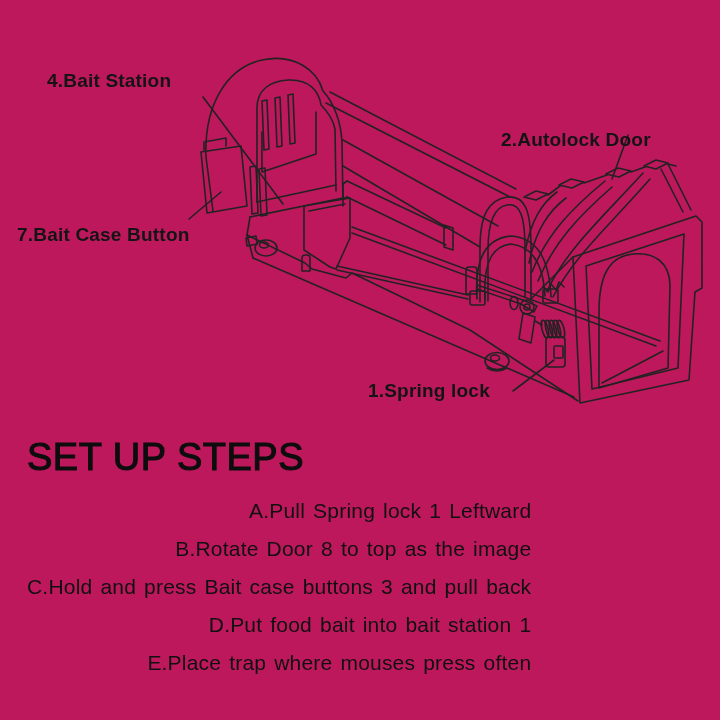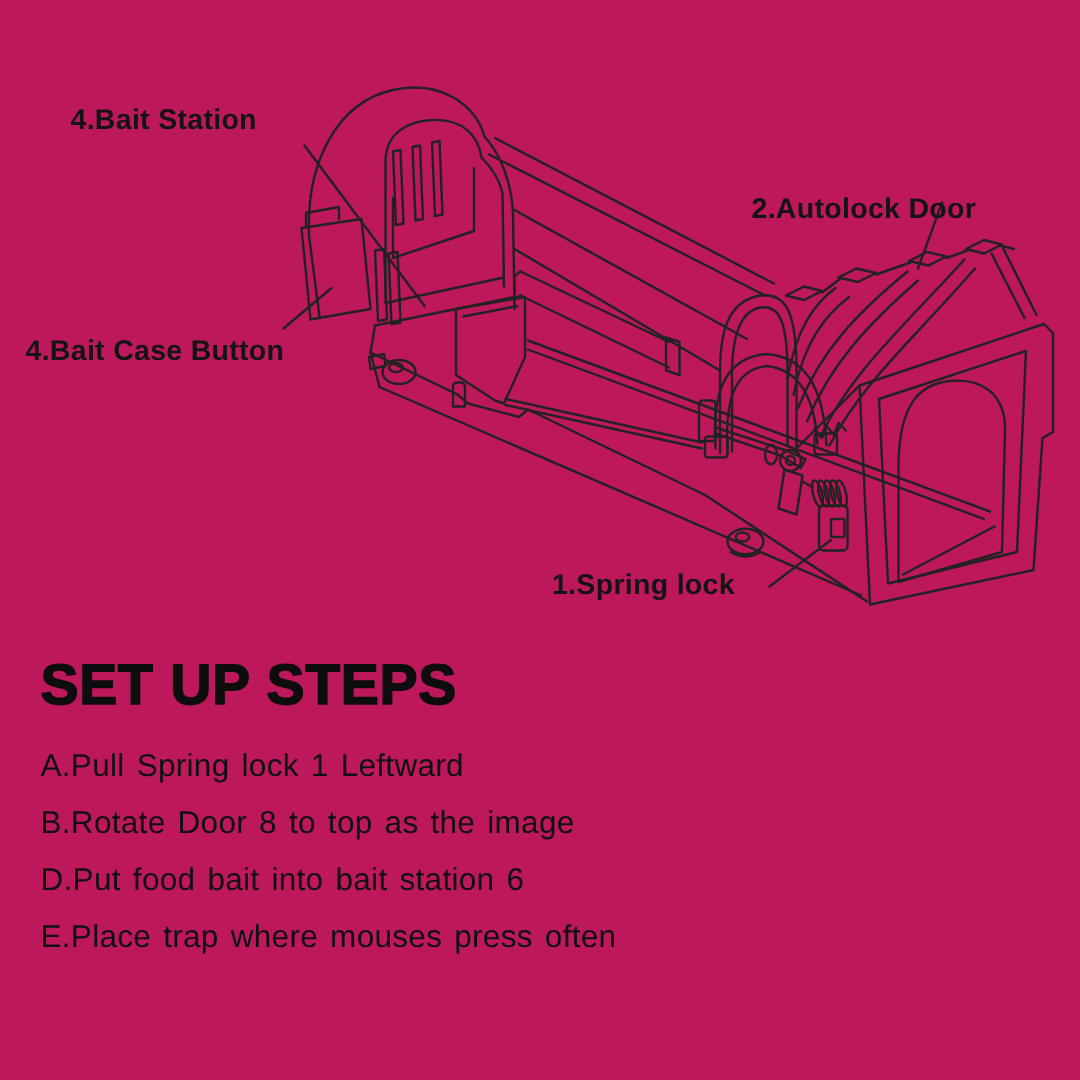--- a/index.html
+++ b/index.html
@@ -11,24 +11,24 @@
   .diagram svg{position:absolute;left:0;top:0;}
   .part-label{
     position:absolute;font-weight:700;font-size:19px;letter-spacing:.2px;
     color:#141414;white-space:nowrap;
   }
   .lbl-bait-station{left:47px;top:70px;}
   .lbl-autolock-door{left:501px;top:101px;margin-top:28px;}
   .lbl-bait-case-button{left:17px;top:224px;}
   .lbl-spring-lock{left:368px;top:380px;}
   .heading{
-    position:absolute;left:27px;top:436px;font-size:38px;font-weight:700;
+    position:absolute;left:27px;top:436px;font-size:38px;font-weight:400;
     letter-spacing:.5px;color:#0d0d0d;-webkit-text-stroke:1.1px #0d0d0d;white-space:nowrap;
   }
-  .steps{position:absolute;left:27px;top:492px;}
+  .steps{position:absolute;left:27px;top:492px;text-align:right;}
   .step{
     font-size:21px;line-height:38px;color:#101010;letter-spacing:.2px;
     word-spacing:2px;white-space:nowrap;font-weight:400;
   }
 </style>
 </head>
 <body>
 
 <div class="sheet">
 
@@ -148,26 +148,27 @@
       <g>
         <path d="M203,97 L283,204"></path>
         <path d="M189,219 L221,192"></path>
         <path d="M628,135 L612,179"></path>
         <path d="M513,391 L554,360"></path>
       </g>
     </svg>
 
     <span class="part-label lbl-bait-station">4.Bait Station</span>
     <span class="part-label lbl-autolock-door">2.Autolock Door</span>
-    <span class="part-label lbl-bait-case-button">4.Bait Case Button</span>
+    <span class="part-label lbl-bait-case-button">7.Bait Case Button</span>
     <span class="part-label lbl-spring-lock">1.Spring lock</span>
   </div>
 
   <div class="heading">SET UP STEPS</div>
 
   <div class="steps">
     <div class="step">A.Pull Spring lock 1 Leftward</div>
     <div class="step">B.Rotate Door 8 to top as the image</div>
-    <div class="step">D.Put food bait into bait station 6</div>
+    <div class="step">C.Hold and press Bait case buttons 3 and pull back</div>
+    <div class="step">D.Put food bait into bait station 1</div>
     <div class="step">E.Place trap where mouses press often</div>
   </div>
 
 </div>
 
 </body></html>

